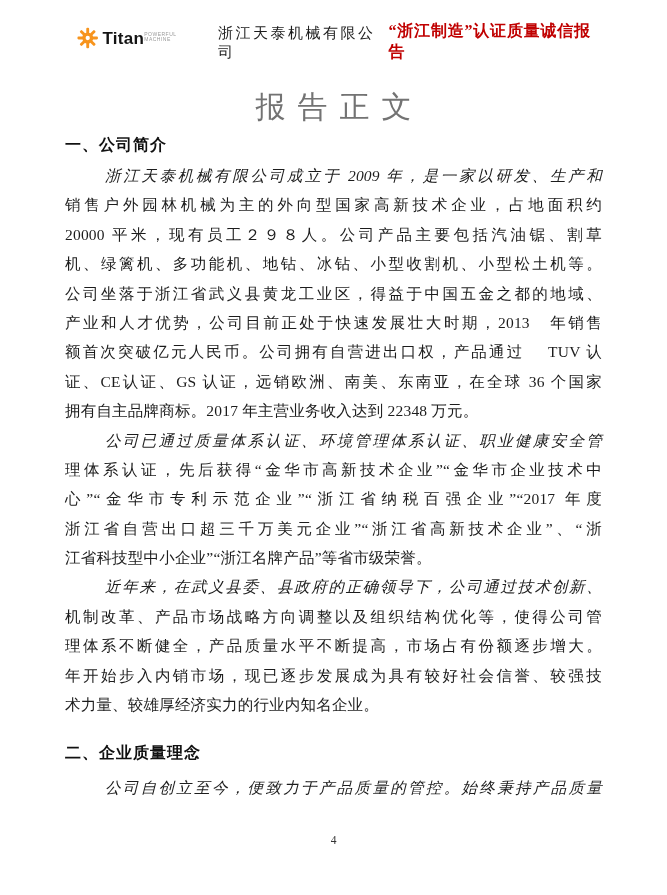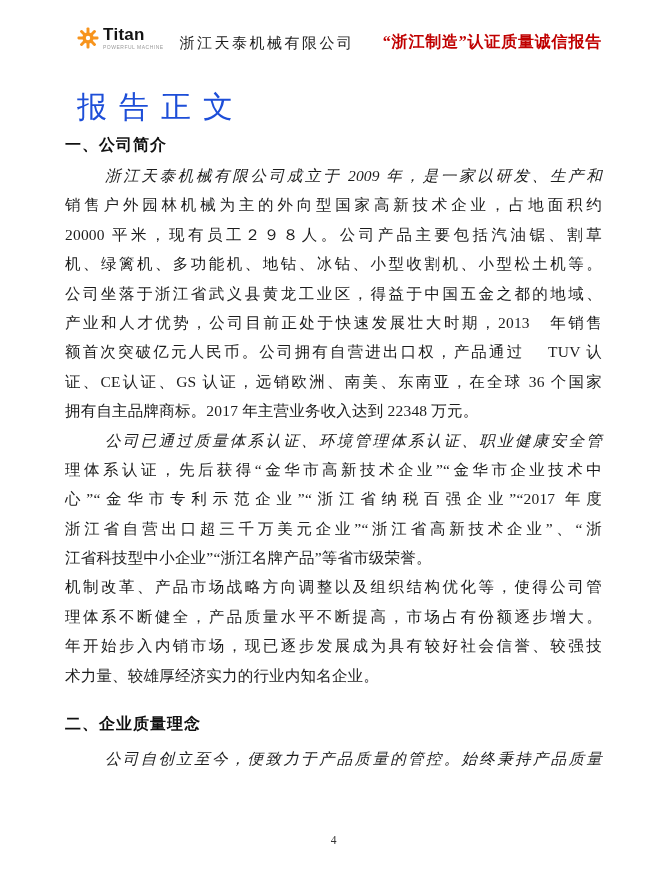--- a/index.html
+++ b/index.html
@@ -16,46 +16,46 @@
 
   
   .header {
     display: flex;
     align-items: center;
     padding-top: 20px;
     height: 56px;
   }
   .logo { display: flex; align-items: center; margin-left: 12px; }
   .logo-icon { width: 22px; height: 22px; display: block; }
-  .logo-text { margin-left: 4px; display: flex; flex-direction: column; line-height: 1; }
+  .logo-text { margin-left: 4px; display: flex; line-height: 1; }
   .brand {
     font-family: "Liberation Sans", "DejaVu Sans", sans-serif;
     font-weight: 800; font-size: 17px; color: #141414; letter-spacing: 0.3px;
   }
   .tagline {
     font-family: "Liberation Sans", "DejaVu Sans", sans-serif;
     font-size: 5px; color: #9a9a9a; letter-spacing: 0.5px; margin-top: 2px;
   }
   .company-name {
     font-size: 15px; letter-spacing: 2.5px; margin-left: 16px; margin-top: 10px;
   }
   .report-label {
     margin-left: auto; margin-top: 8px;
     font-size: 16px; font-weight: bold; color: #c00000; letter-spacing: 0.8px;
   }
 
   
   .page-title {
-    text-align: left;
+    text-align: center;
     font-size: 30px;
     letter-spacing: 12px;
     text-indent: 12px;
     margin-top: 33px;
     line-height: 36px;
-    color: #1d4ed8;
+    color: #737373;
   }
 
   
   .doc-body { margin-top: 2px; }
   .section-heading {
     font-family: "Liberation Sans", "DejaVu Sans", sans-serif;
     font-size: 16px; font-weight: bold; color: #111;
     letter-spacing: 1px;
     margin: 0; padding: 0;
     line-height: 22px;
@@ -130,20 +130,21 @@
         <div class="line last">拥有自主品牌商标。2017 年主营业务收入达到 22348 万元。</div>
       </div>
       <div class="paragraph">
         <div class="line first">公司已通过质量体系认证、环境管理体系认证、职业健康安全管</div>
         <div class="line">理体系认证，先后获得“金华市高新技术企业”“金华市企业技术中</div>
         <div class="line">心”“金华市专利示范企业”“浙江省纳税百强企业”“2017 年度</div>
         <div class="line">浙江省自营出口超三千万美元企业”“浙江省高新技术企业”、“浙</div>
         <div class="line last">江省科技型中小企业”“浙江名牌产品”等省市级荣誉。</div>
       </div>
       <div class="paragraph">
+        <div class="line first">近年来，在武义县委、县政府的正确领导下，公司通过技术创新、</div>
         <div class="line">机制改革、产品市场战略方向调整以及组织结构优化等，使得公司管</div>
         <div class="line">理体系不断健全，产品质量水平不断提高，市场占有份额逐步增大。</div>
         <div class="line">年开始步入内销市场，现已逐步发展成为具有较好社会信誉、较强技</div>
         <div class="line last">术力量、较雄厚经济实力的行业内知名企业。</div>
       </div>
       <div class="section-heading later-heading">二、企业质量理念</div>
       <div class="paragraph">
         <div class="line first">公司自创立至今，便致力于产品质量的管控。始终秉持产品质量</div>
       </div>
     </div>

